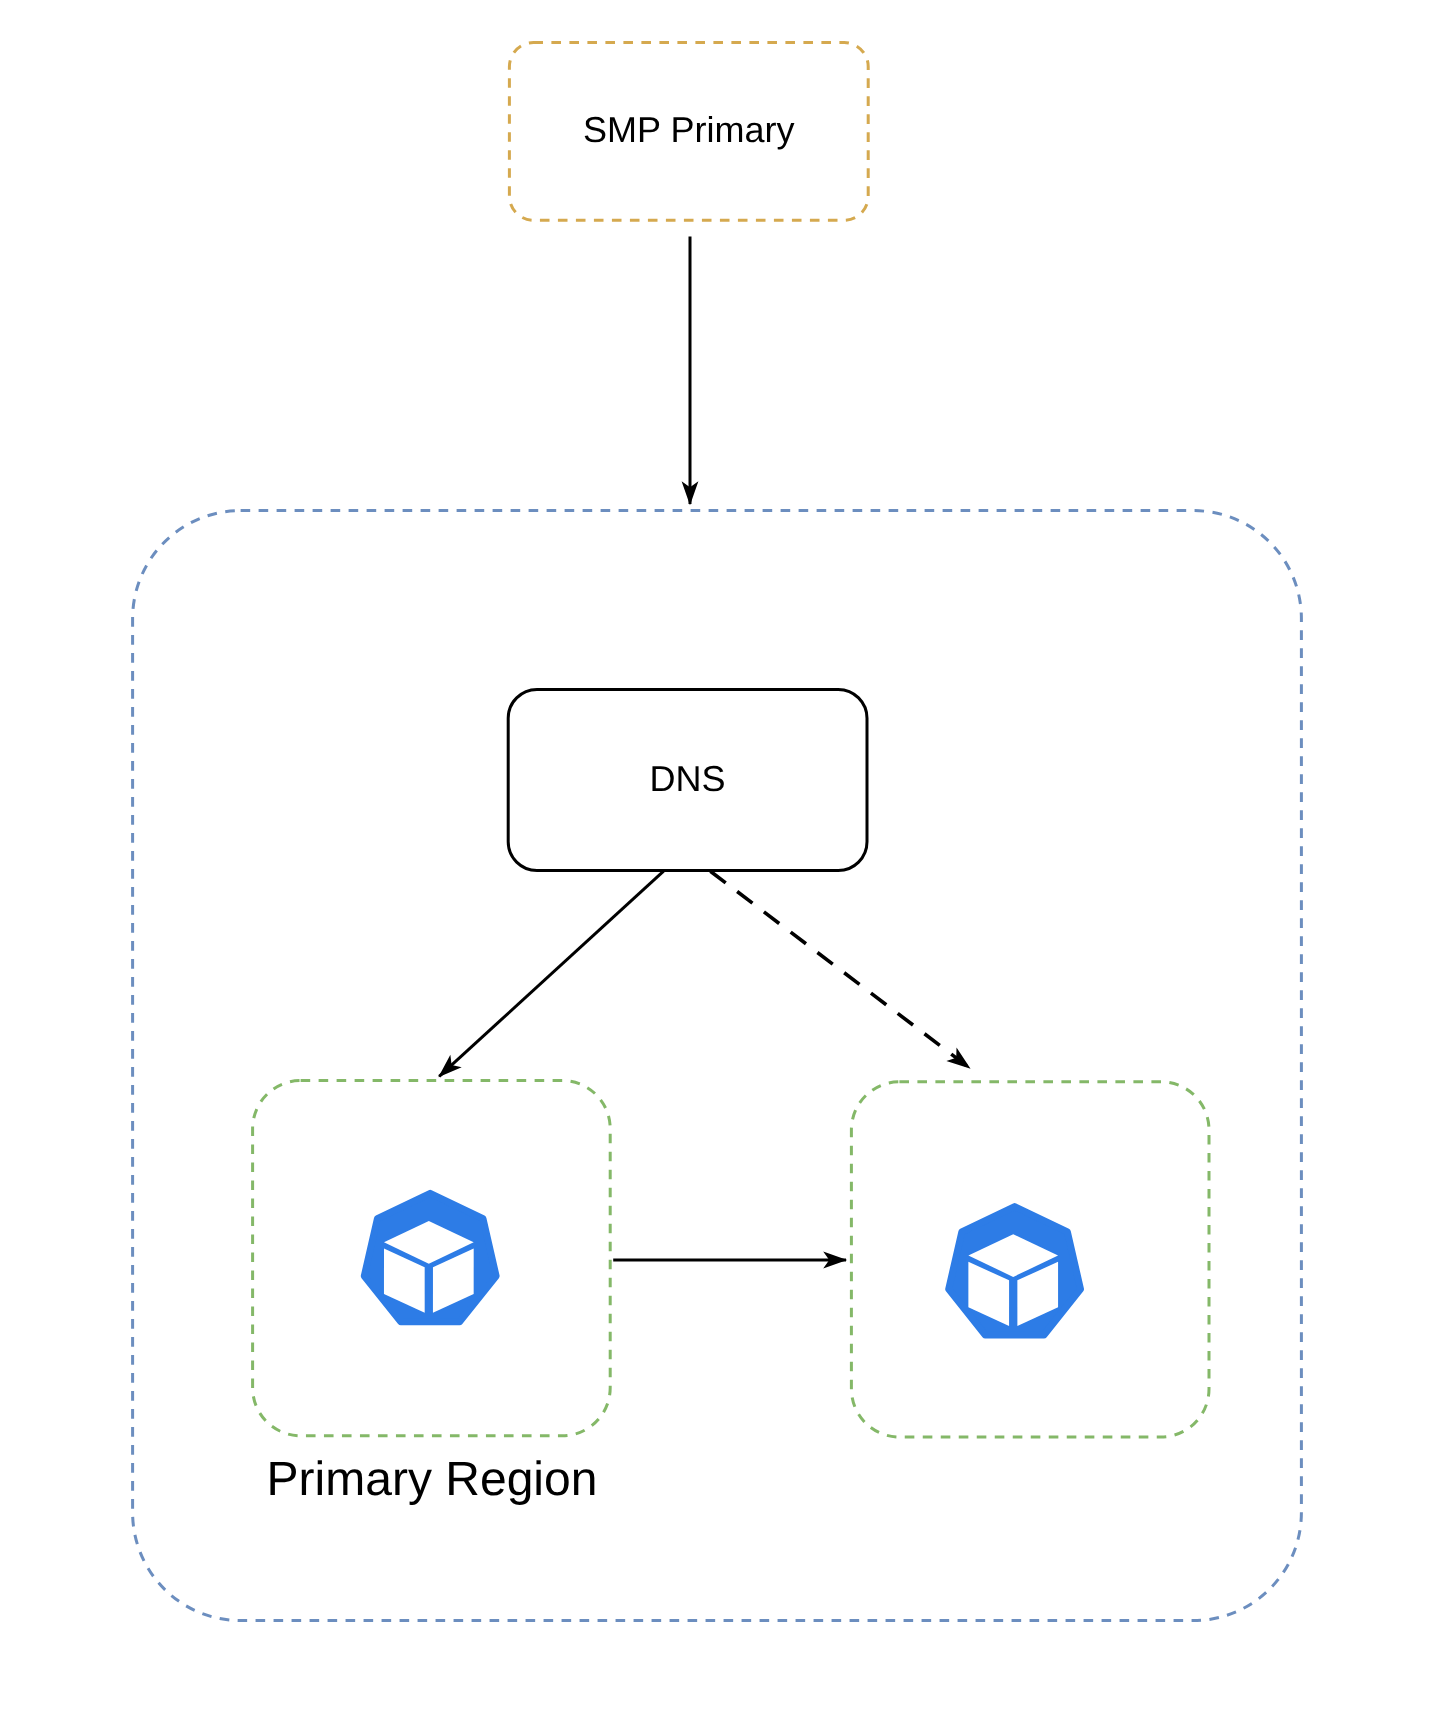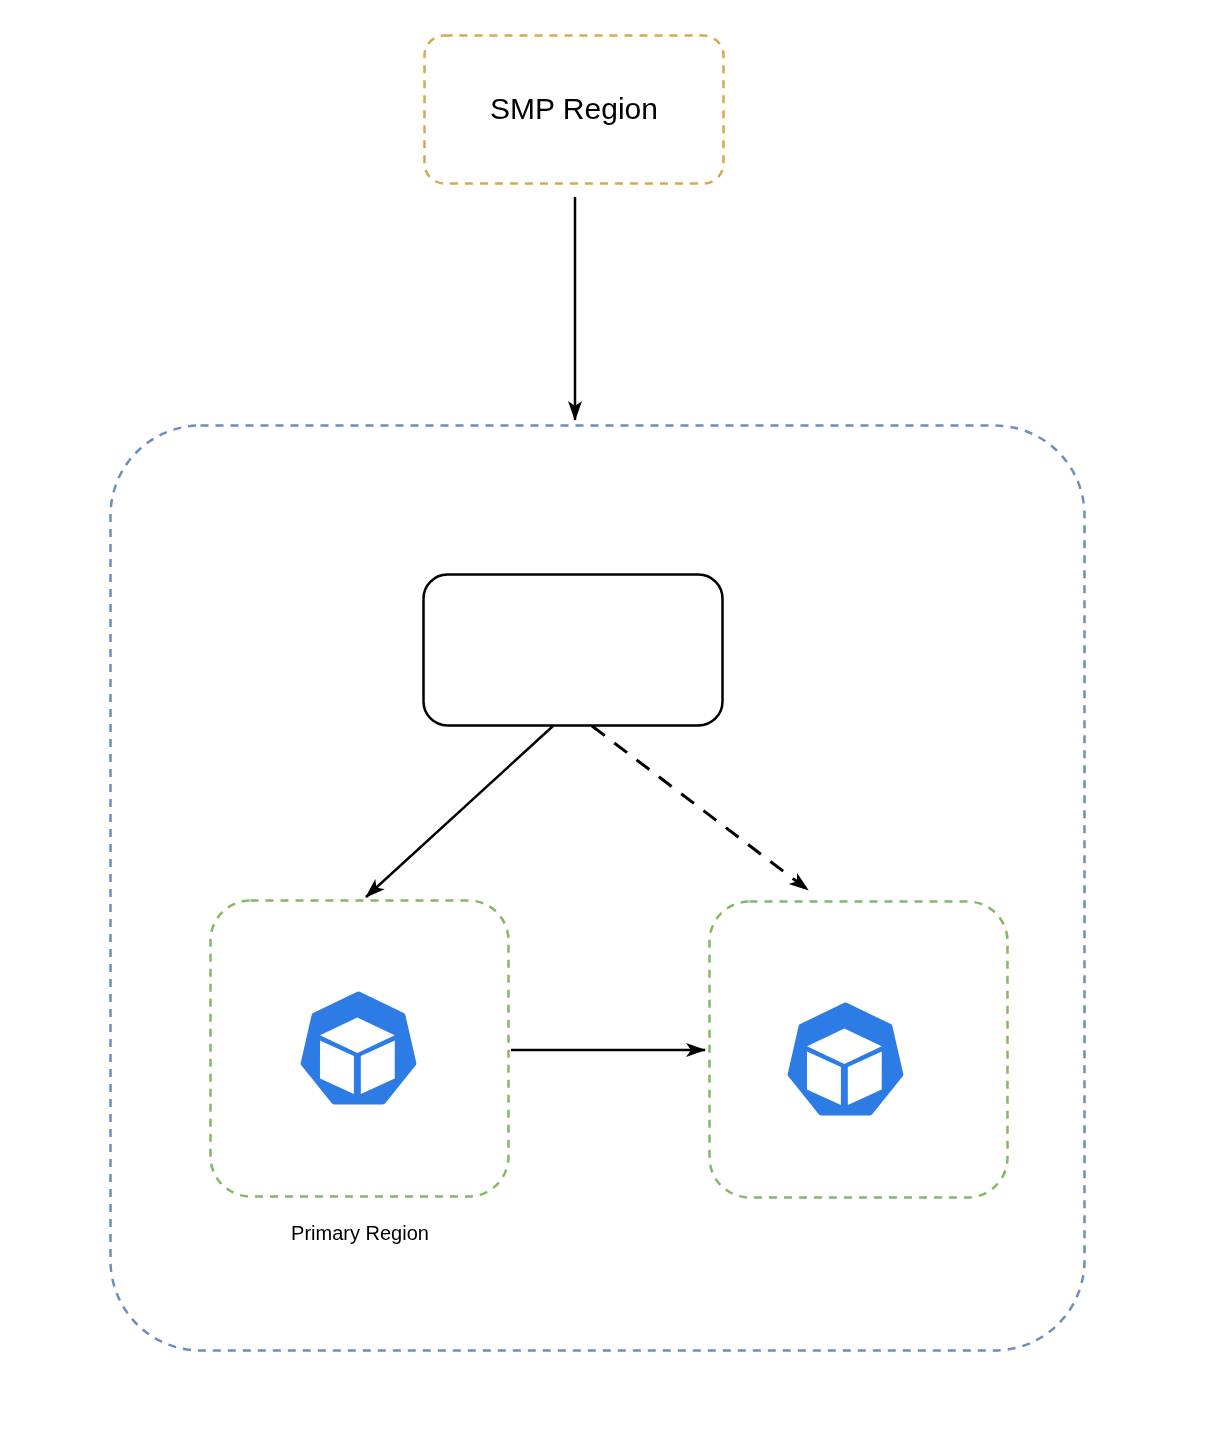--- a/index.html
+++ b/index.html
@@ -18,21 +18,21 @@
     align-items: center;
     justify-content: center;
     font-size: 30px;
     color: #000000;
     text-align: center;
     white-space: nowrap;
     pointer-events: none;
   }
   .caption-label {
     position: absolute;
-    font-size: 20px;
+    font-size: 40px;
     line-height: 42px;
     color: #000000;
     text-align: center;
     white-space: nowrap;
     pointer-events: none;
   }
 </style>
 </head>
 <body>
 
@@ -71,19 +71,20 @@
     <line x1="511" y1="1050" x2="705" y2="1050" stroke-width="2.5" marker-end="url(#arrowhead)" stroke="#000000"></line>
 
     <g transform="translate(301,991) scale(1.15)">
       <use href="#hepta-cube"></use>
     </g>
     <g transform="translate(788,1002) scale(1.15)">
       <use href="#hepta-cube"></use>
     </g>
   </svg>
 
-  <div class="node-label" style="left:424px; top:35px; width:300px; height:148px;">SMP Region</div>
+  <div class="node-label" style="left:424px; top:35px; width:300px; height:148px;">SMP Primary</div>
 
+  <div class="node-label" style="left:423px; top:574px; width:300px; height:151px;">DNS</div>
 
   <div class="caption-label" style="left:185px; top:1212px; width:350px;">Primary Region</div>
 
 
 </div>
 
 </body></html>

